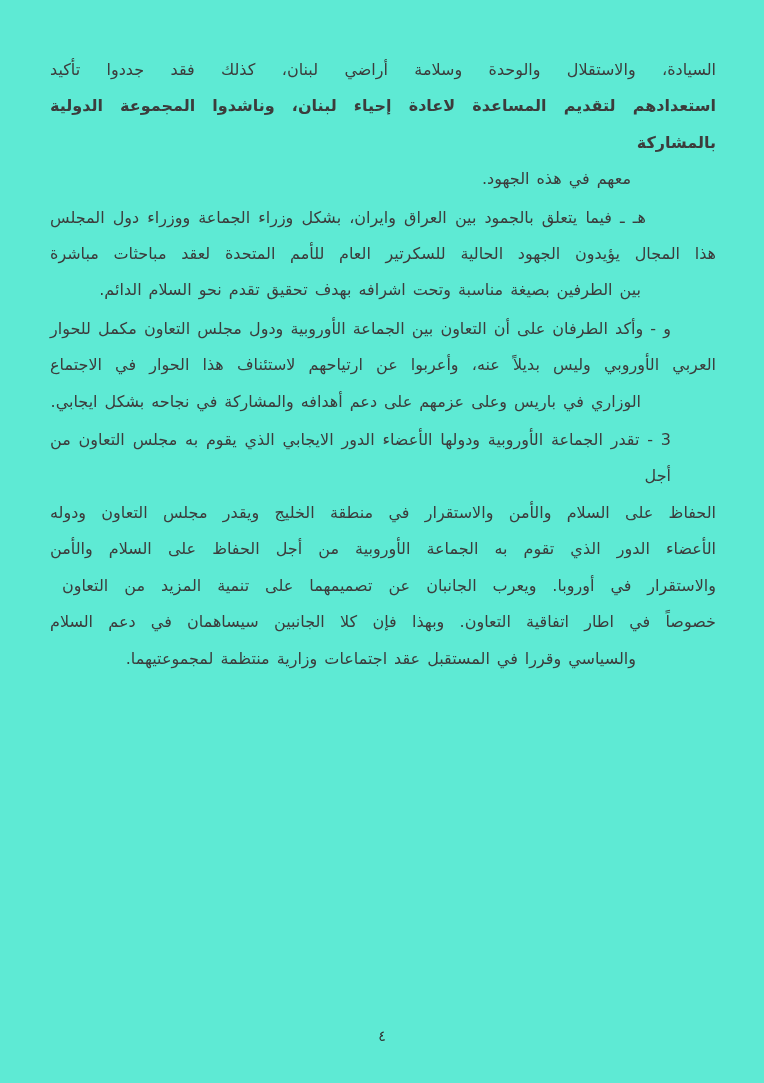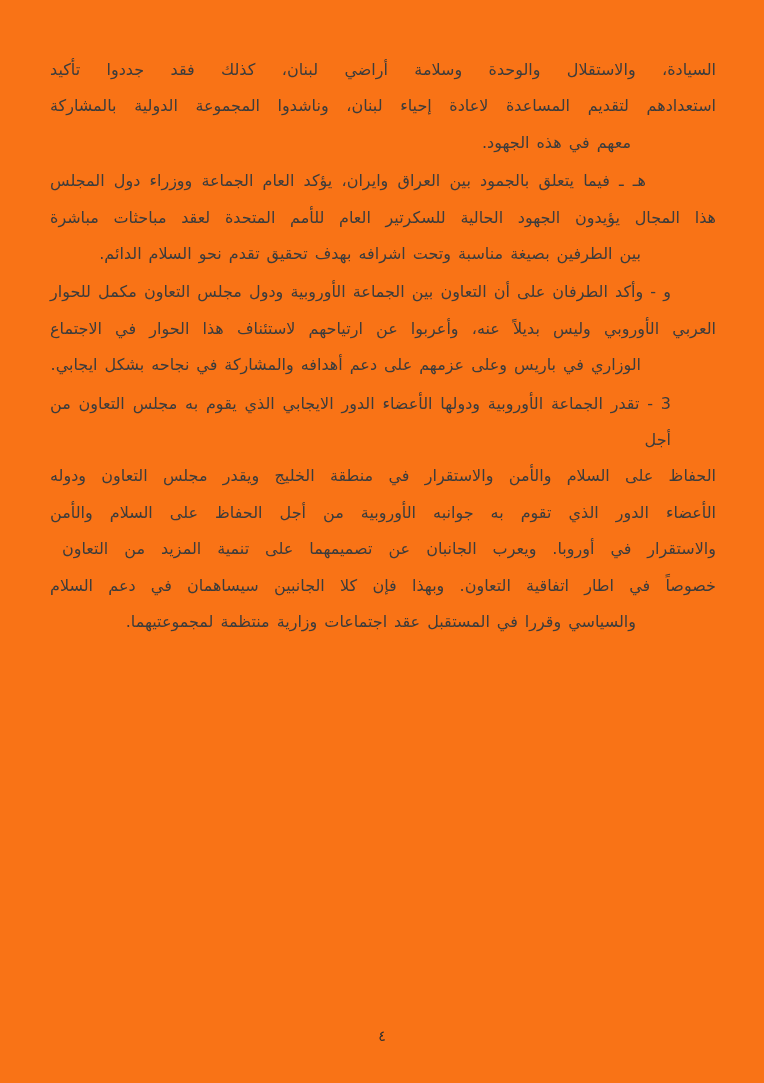--- a/index.html
+++ b/index.html
@@ -45,40 +45,40 @@
     right: 0;
     text-align: center;
     font-size: 14px;
     color: #2f2f2f;
     direction: rtl;
   }
 </style>
 </head>
 <body>
 
-<div class="page" style="background: #f97316;">
+<div class="page" style="background: #5eead4;">
   <div class="text-block" id="text-block">
       <div class="para">
         <div class="line justify" style="padding-right: 0px; color: rgb(60, 60, 60);">السيادة، والاستقلال والوحدة وسلامة أراضي لبنان، كذلك فقد جددوا تأكيد</div>
-        <div class="line justify" style="padding-right: 0px; color: rgb(60, 60, 60);">استعدادهم لتقديم المساعدة لاعادة إحياء لبنان، وناشدوا المجموعة الدولية بالمشاركة</div>
+        <div class="line justify" style="padding-right: 0px; color: rgb(60, 60, 60); font-weight: bold;">استعدادهم لتقديم المساعدة لاعادة إحياء لبنان، وناشدوا المجموعة الدولية بالمشاركة</div>
         <div class="line right" style="padding-right: 85px; color: rgb(60, 60, 60);">معهم في هذه الجهود.</div>
       </div>
       <div class="para">
-        <div class="line justify" style="padding-right: 70px; color: rgb(60, 60, 60);">هـ ـ فيما يتعلق بالجمود بين العراق وايران، يؤكد العام الجماعة ووزراء دول المجلس</div>
+        <div class="line justify" style="padding-right: 70px; color: rgb(60, 60, 60);">هـ ـ فيما يتعلق بالجمود بين العراق وايران، بشكل وزراء الجماعة ووزراء دول المجلس</div>
         <div class="line justify" style="padding-right: 0px; color: rgb(60, 60, 60);">هذا المجال يؤيدون الجهود الحالية للسكرتير العام للأمم المتحدة لعقد مباحثات مباشرة</div>
         <div class="line right" style="padding-right: 75px; color: rgb(60, 60, 60);">بين الطرفين بصيغة مناسبة وتحت اشرافه بهدف تحقيق تقدم نحو السلام الدائم.</div>
       </div>
       <div class="para">
         <div class="line justify" style="padding-right: 45px; color: rgb(60, 60, 60);">و - وأكد الطرفان على أن التعاون بين الجماعة الأوروبية ودول مجلس التعاون مكمل للحوار</div>
         <div class="line justify" style="padding-right: 0px; color: rgb(60, 60, 60);">العربي الأوروبي وليس بديلاً عنه، وأعربوا عن ارتياحهم لاستئناف هذا الحوار في الاجتماع</div>
         <div class="line right" style="padding-right: 75px; color: rgb(60, 60, 60);">الوزاري في باريس وعلى عزمهم على دعم أهدافه والمشاركة في نجاحه بشكل ايجابي.</div>
       </div>
       <div class="para">
         <div class="line justify" style="padding-right: 45px; color: rgb(60, 60, 60);">3 - تقدر الجماعة الأوروبية ودولها الأعضاء الدور الايجابي الذي يقوم به مجلس التعاون من أجل</div>
         <div class="line justify" style="padding-right: 0px; color: rgb(60, 60, 60);">الحفاظ على السلام والأمن والاستقرار في منطقة الخليج ويقدر مجلس التعاون ودوله</div>
-        <div class="line justify" style="padding-right: 0px; color: rgb(60, 60, 60);">الأعضاء الدور الذي تقوم به جوانبه الأوروبية من أجل الحفاظ على السلام والأمن</div>
+        <div class="line justify" style="padding-right: 0px; color: rgb(60, 60, 60);">الأعضاء الدور الذي تقوم به الجماعة الأوروبية من أجل الحفاظ على السلام والأمن</div>
         <div class="line justify" style="padding-right: 0px; color: rgb(60, 60, 60); margin-left: 12px;">والاستقرار في أوروبا. ويعرب الجانبان عن تصميمهما على تنمية المزيد من التعاون</div>
         <div class="line justify" style="padding-right: 0px; color: rgb(60, 60, 60);">خصوصاً في اطار اتفاقية التعاون. وبهذا فإن كلا الجانبين سيساهمان في دعم السلام</div>
         <div class="line right" style="padding-right: 80px; color: rgb(60, 60, 60);">والسياسي وقررا في المستقبل عقد اجتماعات وزارية منتظمة لمجموعتيهما.</div>
       </div>
     </div>
   <div class="page-number">٤</div>
 </div>
 
 </body></html>

